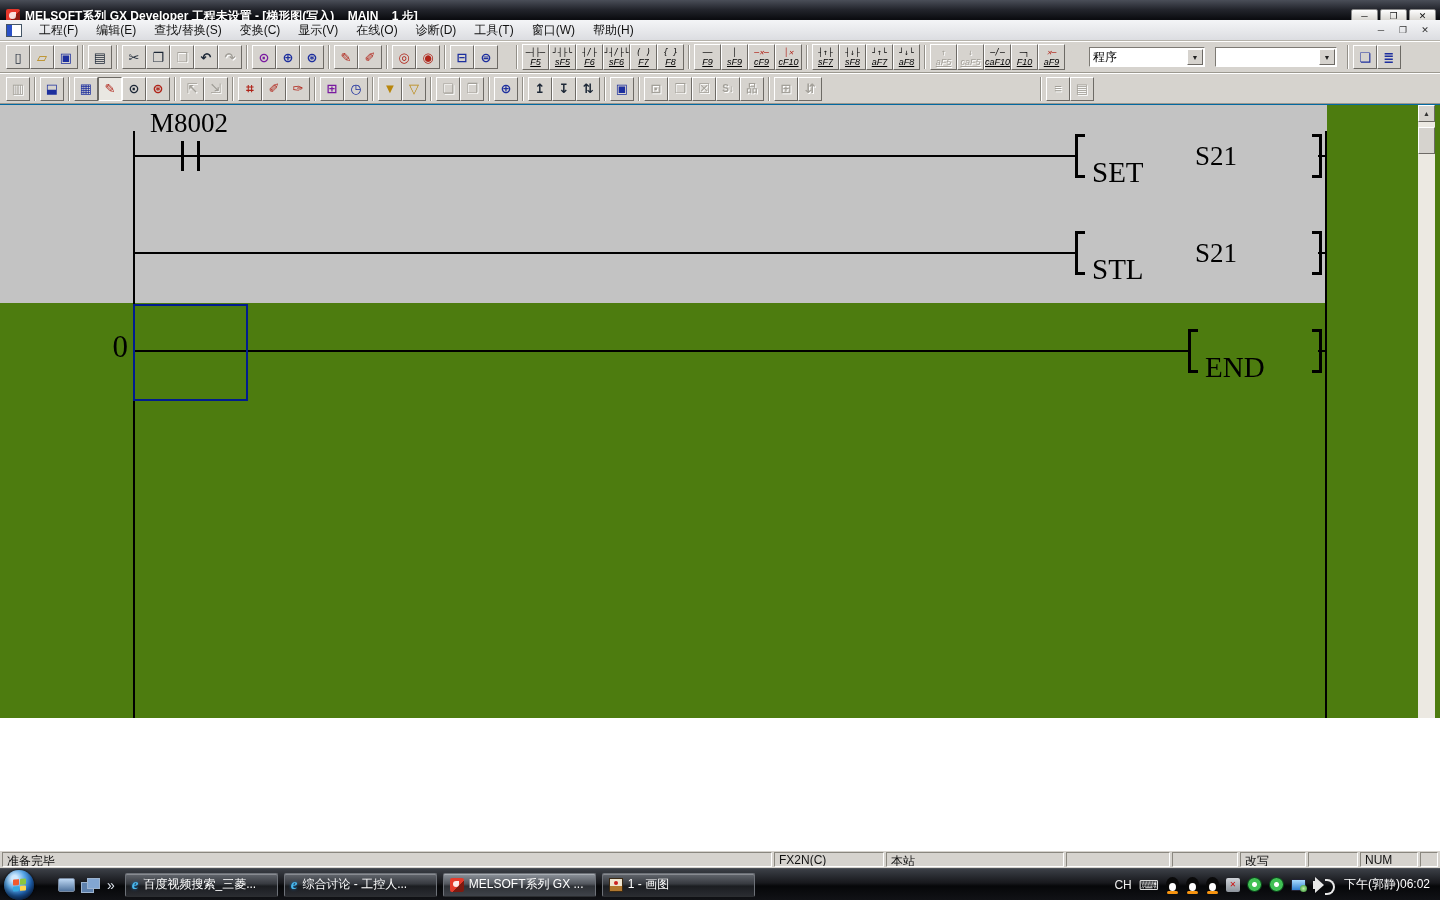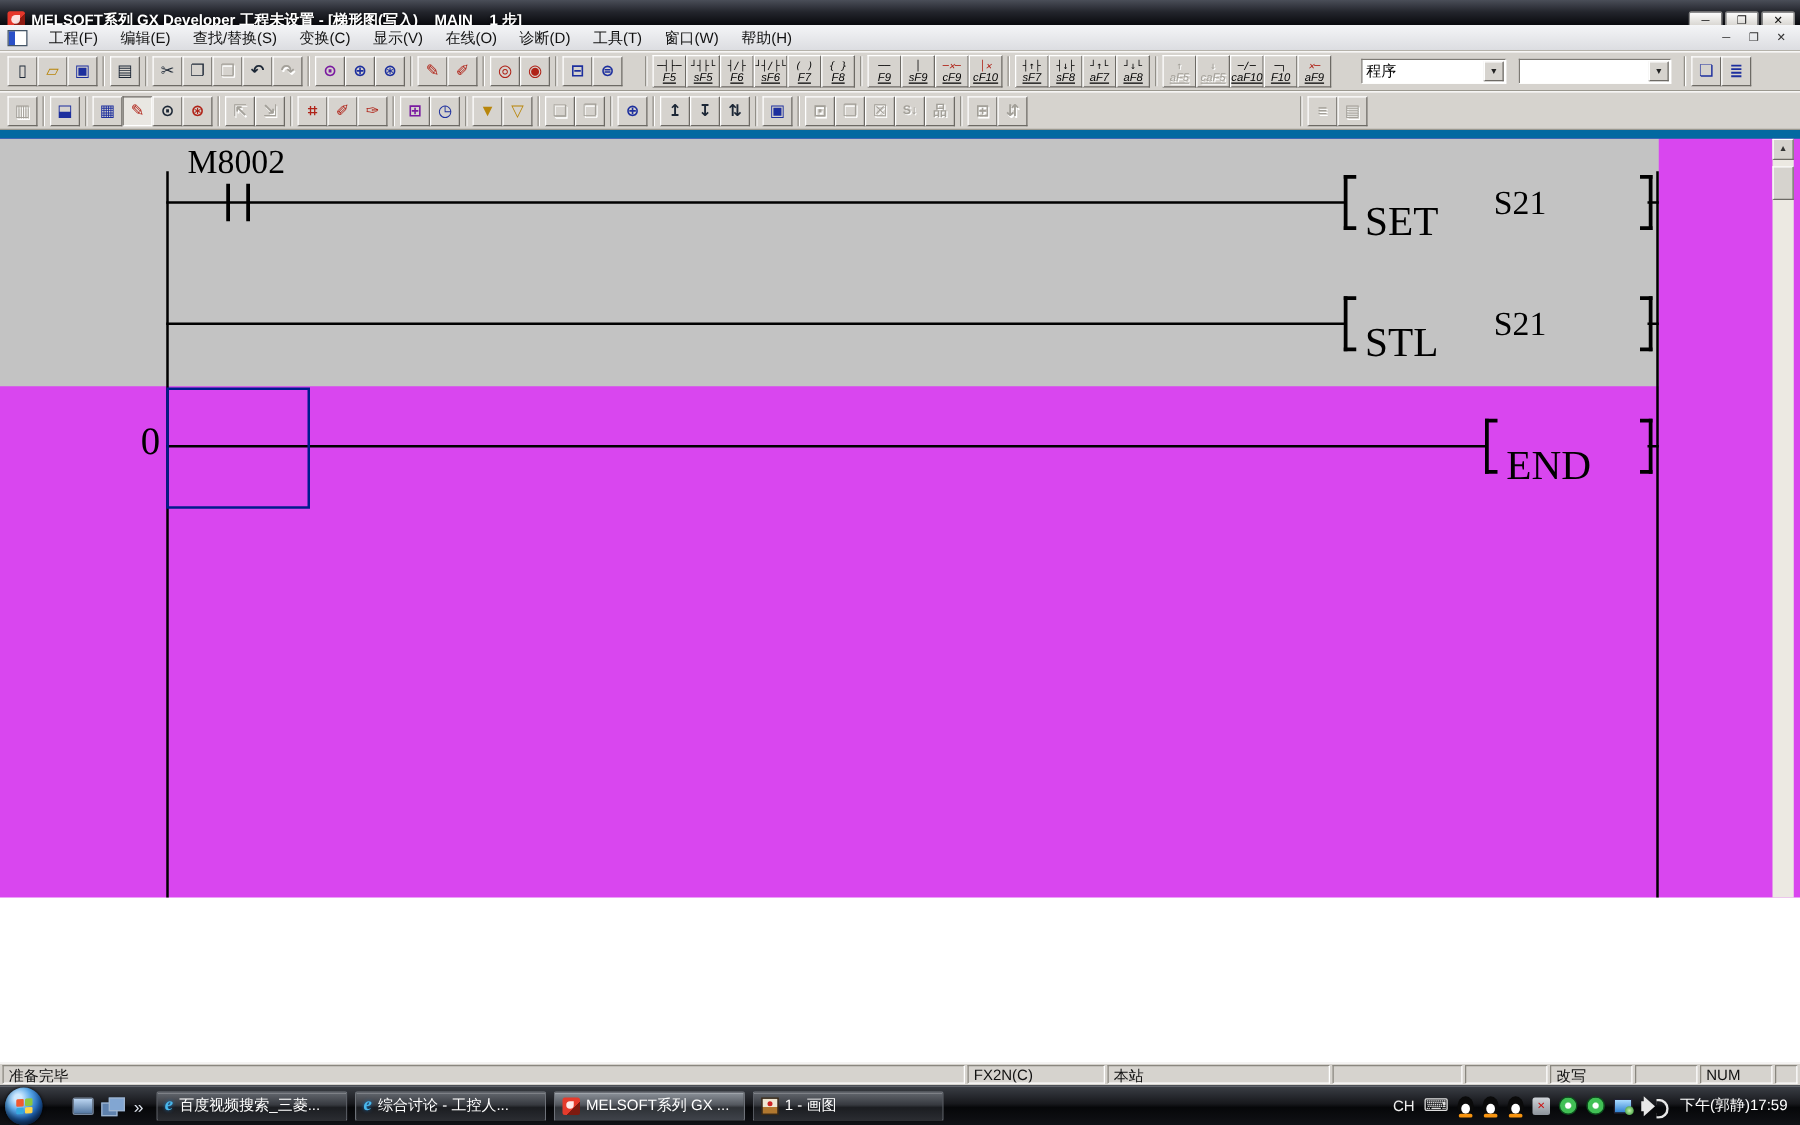--- a/index.html
+++ b/index.html
@@ -53,31 +53,31 @@
   .lbtn.red .ls { color:#b02318; }
   .lbtn.dis .ls, .lbtn.dis .lk { color:#a3a099; text-shadow:1px 1px 0 #fff; }
   .combo { height:20px; background:#fff; border:1px solid; border-color:#7d7a74 #fff #fff #7d7a74;
     display:flex; align-items:center; flex:0 0 auto; }
   .combo .val { flex:1; font-size:12px; padding:0 3px; color:#000; }
   .combo .arr { width:16px; height:16px; margin-right:1px; background:#d6d3ce; border:1px solid;
     border-color:#fff #6d6a65 #6d6a65 #fff; display:grid; place-items:center; font-size:7px; color:#222; }
 
   
   #ladder { position:absolute; left:0; top:104px; width:1440px; height:614px;
-    background:#d946ef; border-top:7px solid #0369a1; overflow:hidden;
+    background:#4d7c0f; border-top:1px solid #0369a1; overflow:hidden;
     font-family:"Liberation Serif","DejaVu Serif",serif; }
   .grayblk { position:absolute; left:0; top:0; width:1327px; height:198px; background:#c3c3c3; }
   .rail { position:absolute; top:26px; width:2px; height:718px; background:#000; }
   .hline { position:absolute; height:2px; background:#000; }
   .cbar { position:absolute; width:3px; height:30px; background:#000; }
   .ltext { position:absolute; font-size:27px; color:#000; }
   .instr { position:absolute; height:44px; display:flex; align-items:center; }
   .brkL { width:10px; height:44px; border:3px solid #000; border-right:none; flex:0 0 auto; }
   .brkR { width:10px; height:44px; border:3px solid #000; border-left:none; margin-left:auto; flex:0 0 auto; }
-  .instr .op { font-size:33px; color:#000; padding-left:7px; width:110px;margin-top:32px; }
+  .instr .op { font-size:29px; color:#000; padding-left:7px; width:110px;margin-top:32px; }
   .instr .opr { font-size:27px; color:#000; }
   .stepno { position:absolute; font-size:31px; color:#000; text-align:right; }
   .selbox { position:absolute; border:2px solid #001c8e; background:transparent; }
   .vscroll { position:absolute; top:0; width:17px; height:745px; background:#ece9e2; }
   .sbtn { position:absolute; left:0; width:17px; height:17px; background:#d6d3ce;
     border:1px solid; border-color:#fff #6d6a65 #6d6a65 #fff; display:grid; place-items:center;
     font-size:7px; color:#333; font-family:"Liberation Sans",sans-serif; }
   .sthumb { position:absolute; left:0; top:22px; width:17px; height:27px; background:#d6d3ce;
     border:1px solid; border-color:#fff #6d6a65 #6d6a65 #fff; }
 
@@ -434,15 +434,15 @@
     <span class="lang">CH</span>
     <span class="kbd">⌨</span>
     <span class="qq"></span>
     <span class="qq"></span>
     <span class="qq"></span>
     <span class="trx">✕</span>
     <span class="grn"></span>
     <span class="grn"></span>
     <span class="net"></span>
     <span class="spk"></span>
-    <span class="clock">下午(郭静)17:59</span>
+    <span class="clock">下午(郭静)06:02</span>
   </span>
 </div>
 
 </body></html>

